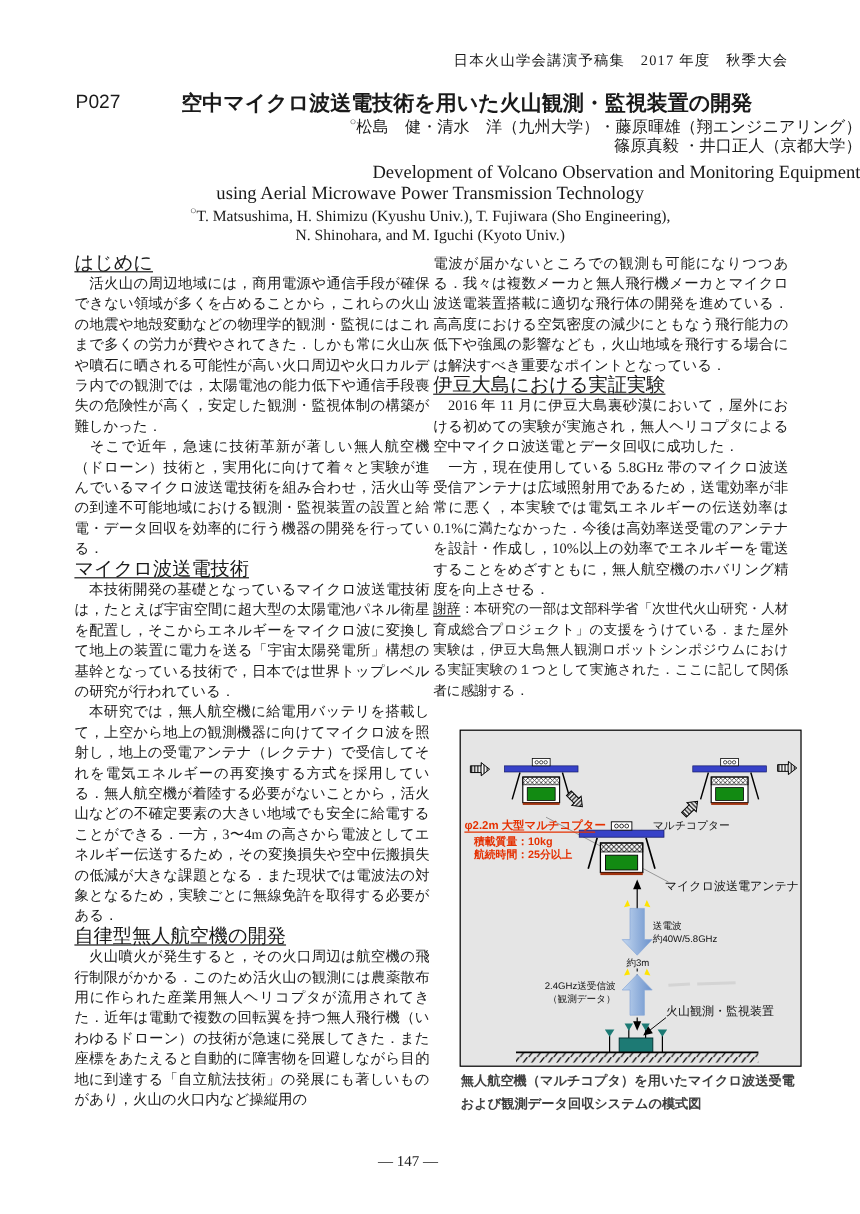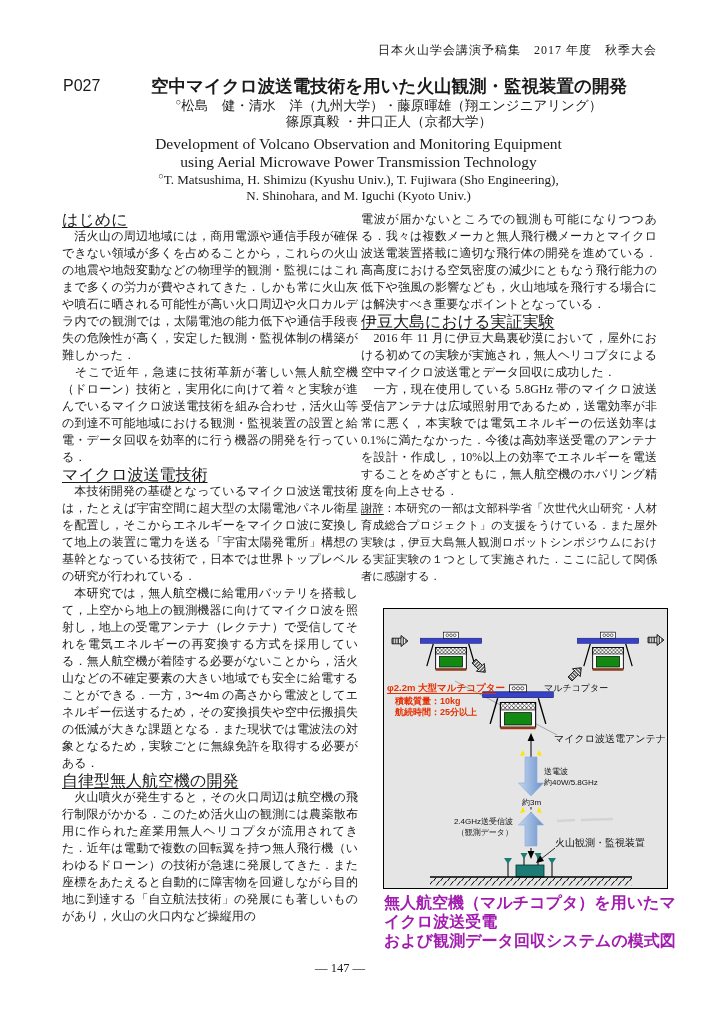--- a/index.html
+++ b/index.html
@@ -5,48 +5,48 @@
   html,body { margin:0; padding:0; background:#9a9a9a; }
   .page { position:relative; width:717px; height:1012px; background:#ffffff;
           font-family:"Liberation Serif", serif; color:#1a1a1a; overflow:hidden; margin:0 auto; }
 
   .header-line { position:absolute; top:42px; right:60px; font-size:12px; letter-spacing:1px;text-align:center; }
 
   .paper-id { position:absolute; top:77px; left:63px; font-family:"Liberation Sans",sans-serif; font-size:16px; }
 
   .title-ja   { position:absolute; top:74px;  left:60px; width:658px; text-align:center;
                 font-family:"Liberation Sans",sans-serif; font-weight:bold; font-size:17.5px; }
-  .authors-ja { position:absolute; top:97px;  left:60px; width:658px; text-align:center;
+  .authors-ja { position:absolute; top:97px;  left:60px; width:658px; text-align:right;
                 font-family:"Liberation Sans",sans-serif; font-size:13.5px; }
   .authors-ja2{ top:113px; }
   .mark { font-size:9px; vertical-align:super; line-height:0; }
 
-  .title-en1  { position:absolute; top:135px; left:0; width:717px; text-align:center; font-size:15.5px; }
+  .title-en1  { position:absolute; top:135px; left:0; width:717px; text-align:right; font-size:15.5px; }
   .title-en2  { position:absolute; top:153px; left:0; width:717px; text-align:center; font-size:15.5px; }
   .authors-en1{ position:absolute; top:172px; left:0; width:717px; text-align:center; font-size:13px; }
   .authors-en2{ position:absolute; top:188px; left:0; width:717px; text-align:center; font-size:13px; }
 
   .col { position:absolute; top:211px; width:296px; font-size:12px; line-height:17px;
          text-align:justify; text-justify:inter-character; }
   .col-left  { left:62px; }
   .col-right { left:361px; }
   .col h3 { margin:0; font-size:16px; font-weight:normal; text-decoration:underline; text-underline-offset:2px; }
   .col p  { margin:0; }
   .ack { font-size:11.3px; }
   .u { text-decoration:underline; text-underline-offset:2px; }
 
   .figure-box { position:absolute; left:383px; top:608px; width:283px; height:279px;
                 border:1.5px solid #000; background:#e5e5e5; box-sizing:content-box; }
   .figure-box svg { display:block; }
   .figure-box text { font-family:"Liberation Sans",sans-serif; fill:#111; }
   .figure-box text.red { fill:#e53000; font-weight:bold; }
 
   .figure-caption { position:absolute; left:384px; top:893px; width:292px;
-                    font-family:Liberation Serif, serif; font-weight:bold;
-                    font-size:16px; line-height:19px; color:#a21caf; }
+                    font-family:Liberation Mono, monospace; font-weight:bold;
+                    font-size:11px; line-height:19px; color:#404040; }
 
   .page-number { position:absolute; top:961px; left:0; width:680px; text-align:center; font-size:12.5px; }
 </style>
 </head>
 <body>
 
 <div class="page">
 
   <div class="header-line">日本火山学会講演予稿集　2017 年度　秋季大会</div>
 

